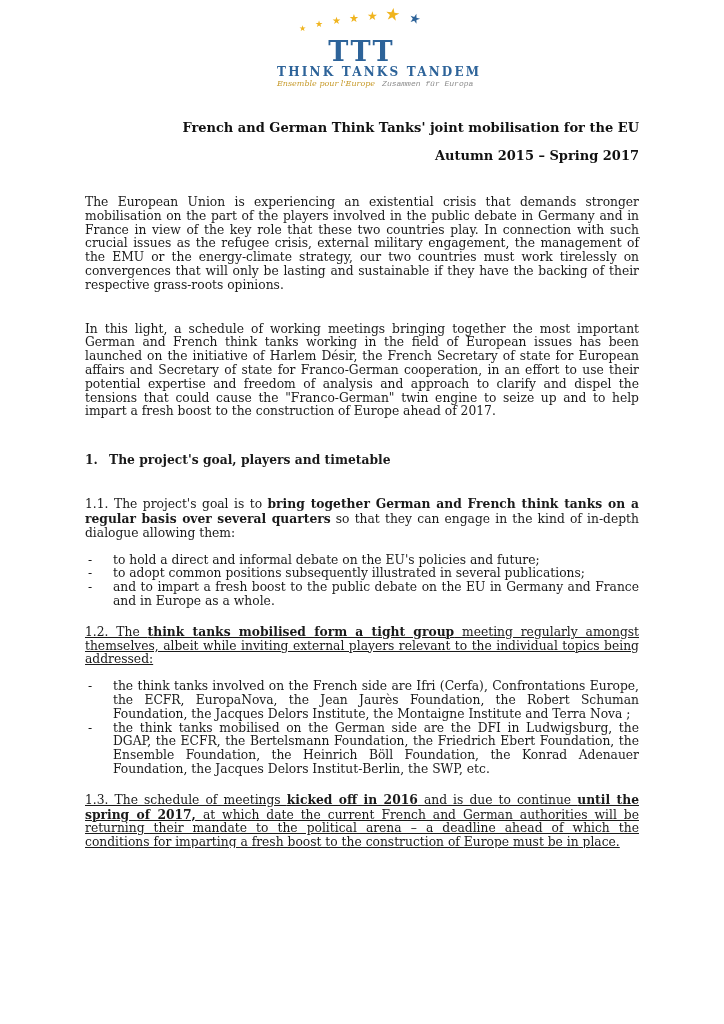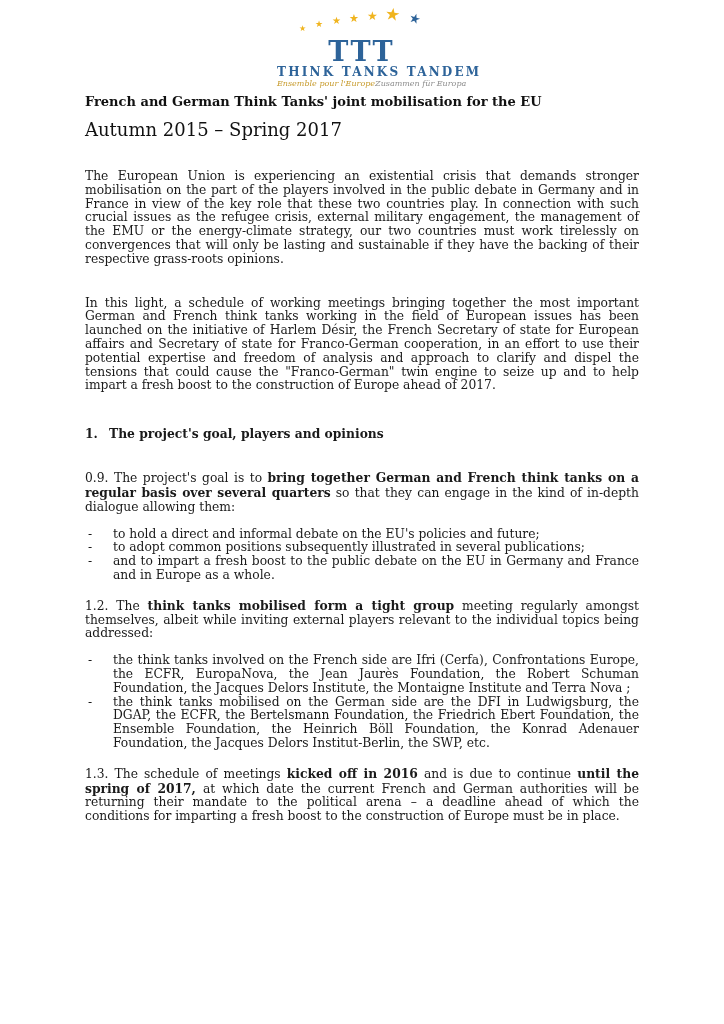--- a/index.html
+++ b/index.html
@@ -32,30 +32,30 @@
 
   .monogram {
     font-size: 27px; line-height: 28px; font-weight: bold;
     color: #2d6399; letter-spacing: 3px;
   }
   .logo-name {
     font-size: 12px; line-height: 13px; font-weight: bold;
     color: #2d6399; letter-spacing: 2.2px; white-space: nowrap;
   }
   .tagline { font-size: 8px; line-height: 10px; font-style: italic; white-space: nowrap; }
-  .tagline .tag-fr { color: #c79a2a; }
-  .tagline .tag-de { color: #8c8c8c; }
+  .tagline .tag-fr { color: #c79a2a; margin-right: 7px; }
+  .tagline .tag-de { color: #8c8c8c; font-family: Liberation Mono, monospace; }
 
   
-  .title-block { text-align: left; }
+  .title-block { text-align: right; margin-top: 26px; }
   .doc-title {
     font-size: 13px; line-height: 16px; font-weight: bold; color: #111;
   }
   .doc-subtitle {
-    font-size: 18px; line-height: 16px; font-weight: normal; color: #111;
+    font-size: 13px; line-height: 16px; font-weight: bold; color: #111;
     margin-top: 12px;
   }
 
   
   .content { margin-top: 32px; }
   .para {
     font-size: 12.3px; line-height: 13.8px;
     text-align: justify;
     margin-bottom: 13px;
     margin-top: 30px;
@@ -68,21 +68,21 @@
     display: flex;
   }
   .sec-num { flex: 0 0 24px; }
   .sec-title { flex: 1; }
 
   .bullets { margin-bottom: 13px; }
   .bullet { display: flex; font-size: 12.3px; line-height: 13.8px; }
   .bullet .dash { flex: 0 0 28px; padding-left: 3px; }
   .bullet .btext { flex: 1; text-align: justify; }
 
-  .gap-top { margin-top: 16px; }
+  .gap-top { margin-top: 16px; text-decoration: underline; }
 </style>
 </head>
 <body>
 
 <div class="page">
 
   <header class="logo">
     <div class="stars">
       <span class="star s1"></span>
       <span class="star s2"></span>
@@ -105,24 +105,24 @@
   </div>
 
   <div class="content">
 
     <p class="para">The European Union is experiencing an existential crisis that demands stronger mobilisation on the part of the players involved in the public debate in Germany and in France in view of the key role that these two countries play. In connection with such crucial issues as the refugee crisis, external military engagement, the management of the EMU or the energy-climate strategy, our two countries must work tirelessly on convergences that will only be lasting and sustainable if they have the backing of their respective grass-roots opinions.</p>
 
     <p class="para">In this light, a schedule of working meetings bringing together the most important German and French think tanks working in the field of European issues has been launched on the initiative of Harlem Désir, the French Secretary of state for European affairs and Secretary of state for Franco-German cooperation, in an effort to use their potential expertise and freedom of analysis and approach to clarify and dispel the tensions that could cause the "Franco-German" twin engine to seize up and to help impart a fresh boost to the construction of Europe ahead of 2017.</p>
 
     <h3 class="sec-heading">
       <span class="sec-num">1.</span>
-      <span class="sec-title">The project's goal, players and opinions</span>
+      <span class="sec-title">The project's goal, players and timetable</span>
     </h3>
 
-    <p class="para"><span>0.9. The project's goal is to </span><span class="b">bring together German and French think tanks on a regular basis over several quarters</span><span> so that they can engage in the kind of in-depth dialogue allowing them:</span></p>
+    <p class="para"><span>1.1. The project's goal is to </span><span class="b">bring together German and French think tanks on a regular basis over several quarters</span><span> so that they can engage in the kind of in-depth dialogue allowing them:</span></p>
 
     <div class="bullets">
       <div class="bullet">
         <span class="dash">-</span>
         <span class="btext">to hold a direct and informal debate on the EU's policies and future;</span>
       </div>
       <div class="bullet">
         <span class="dash">-</span>
         <span class="btext">to adopt common positions subsequently illustrated in several publications;</span>
       </div>

